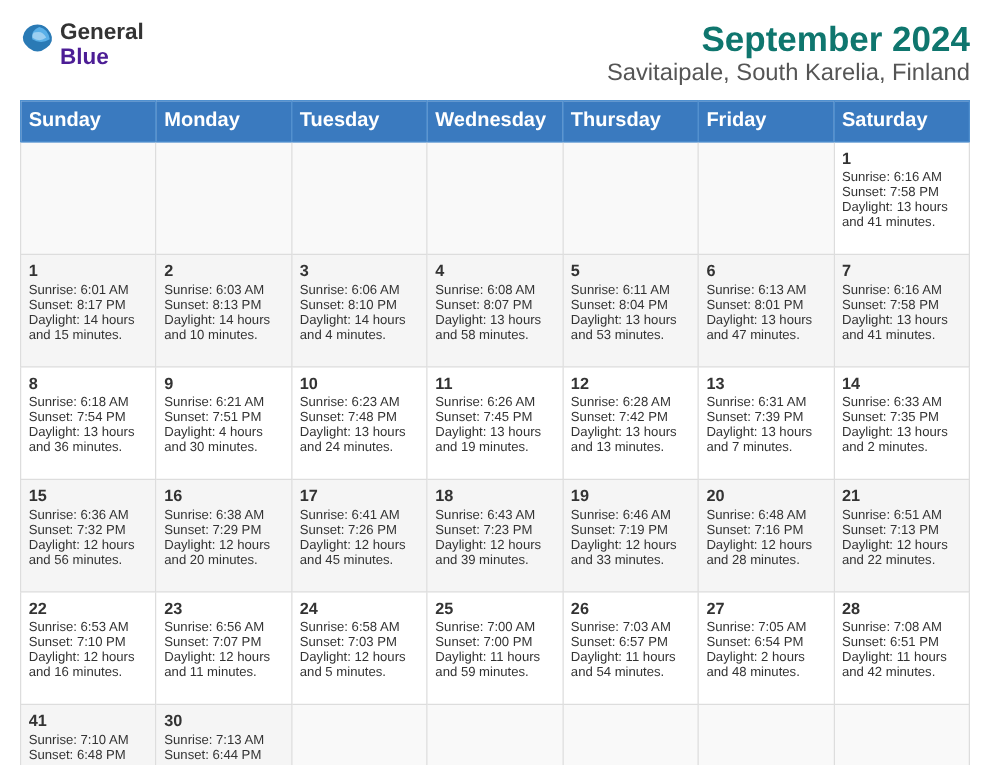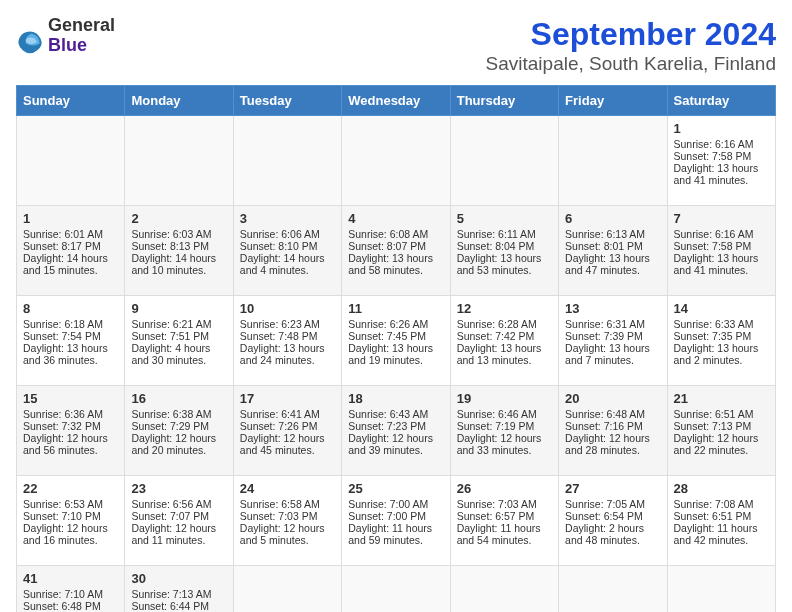--- a/index.html
+++ b/index.html
@@ -11,21 +11,21 @@
       padding: 16px;
     }
     .header-area {
       display: flex;
       justify-content: space-between;
       align-items: flex-start;
       margin-bottom: 10px;
     }
     .logo {
       display: flex;
-      align-items: flex-end;
+      align-items: flex-start;
       gap: 4px;
     }
     .logo-text {
       display: flex;
       flex-direction: column;
       line-height: 1.1;
     }
     .logo-general {
       font-size: 18px;
       font-weight: bold;
@@ -37,37 +37,37 @@
       color: #4c1d95;
     }
     .logo-icon {
       width: 28px;
       height: 28px;
     }
     .title-area {
       text-align: right;
     }
     .month-title {
-      font-size: 32px;
-      font-weight: bold;
-      color: #1d4ed8;
+      font-size: 28px;
+      font-weight: bold;
+      color: #0f766e;
     }
     .location-subtitle {
       font-size: 19px;
       color: #555;
     }
     table {
       width: 100%;
       border-collapse: collapse;
       table-layout: fixed;
     }
     thead tr th {
       background-color: #3a7abf;
       color: #fff;
-      font-size: 13px;
+      font-size: 16px;
       font-weight: bold;
       padding: 7px 6px;
       text-align: left;
       border: 1px solid #5090cf;
     }
     tbody tr td {
       vertical-align: top;
       padding: 5px 6px;
       font-size: 10.5px;
       color: #333;

